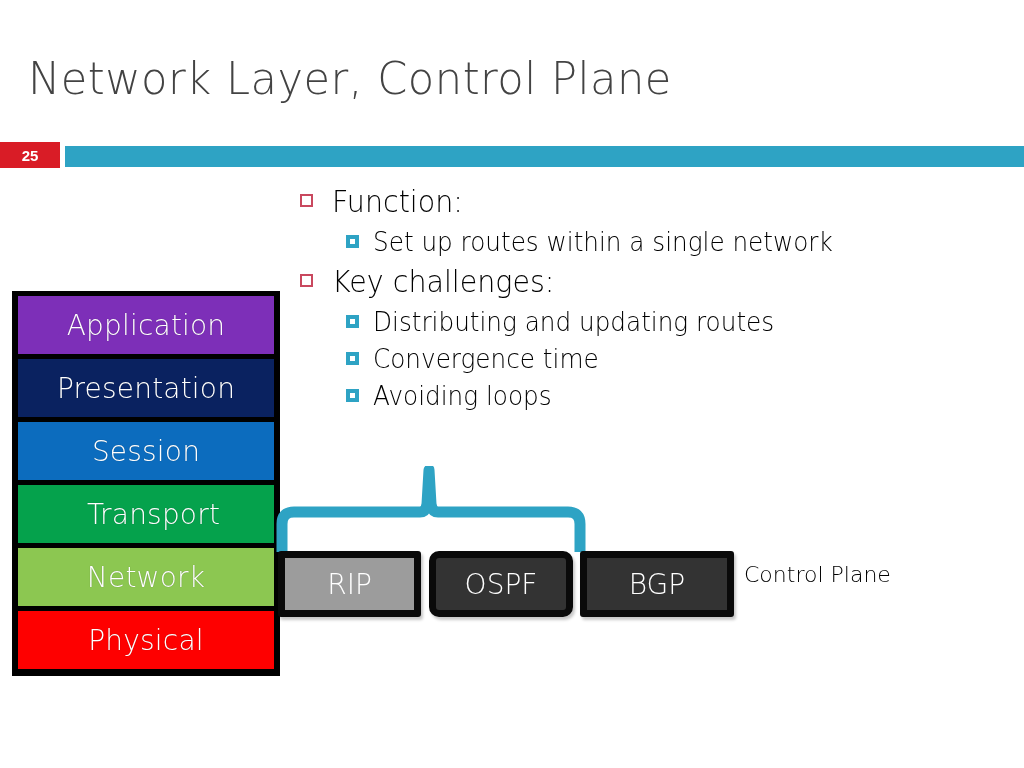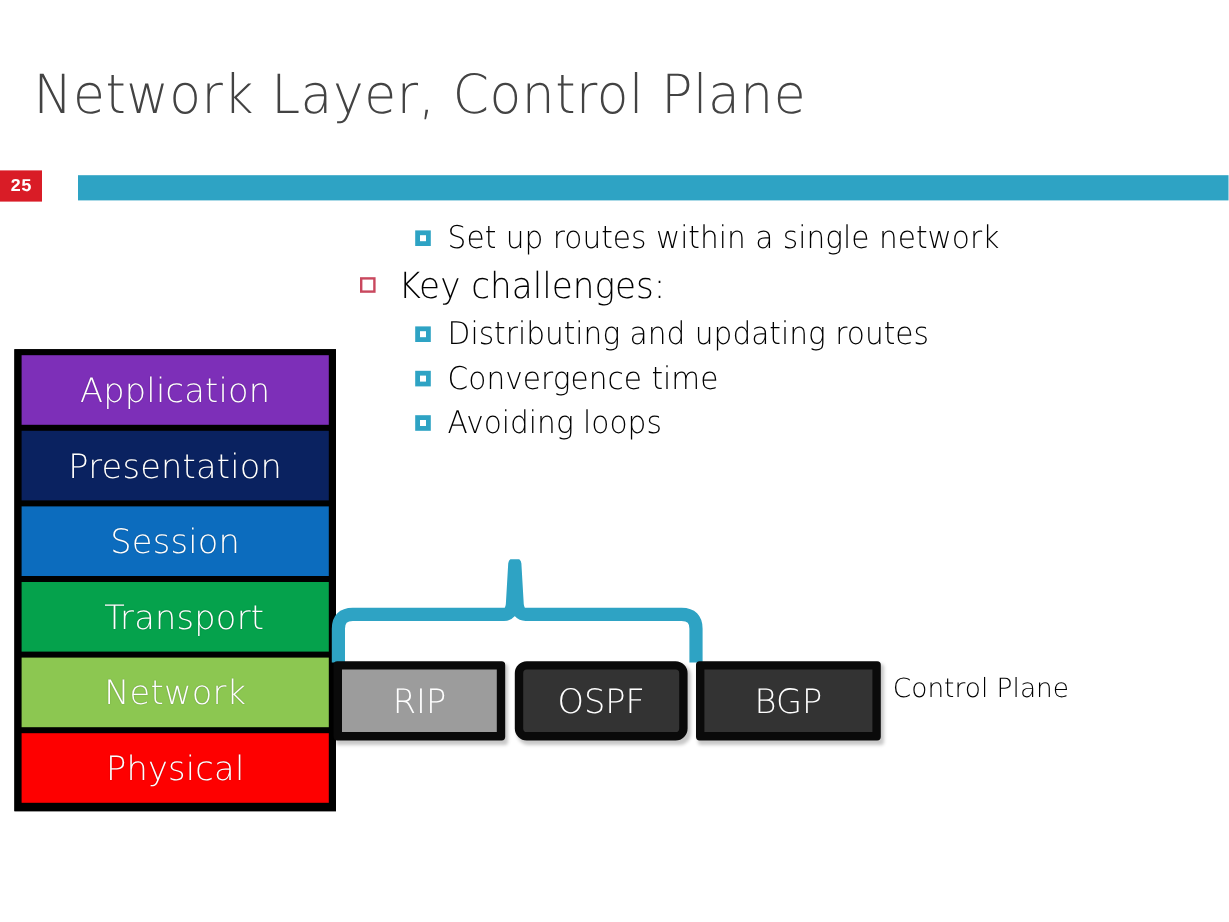--- a/index.html
+++ b/index.html
@@ -31,30 +31,30 @@
     font-family: "DejaVu Sans", sans-serif;
     transform: scaleX(0.96);
     transform-origin: left center;
   }
 
   
   #slide-number-badge {
     position: absolute;
     left: 0px;
     top: 142px;
-    width: 35px;
+    width: 60px;
     height: 26px;
     background: #D91C26;
     color: #ffffff;
     font-size: 15px;
     font-weight: bold;
     display: flex;
     align-items: center;
     justify-content: center;
-    font-family: Liberation Mono, monospace;
+    font-family: Liberation Sans, sans-serif;
   }
   #header-bar {
     position: absolute;
     left: 65px;
     top: 146px;
     right: 0;
     height: 21px;
     background: #2EA3C4;
   }
 
@@ -199,20 +199,24 @@
 <div id="slide">
 
   <div id="slide-title" style="color: rgb(67, 67, 67);">Network Layer, Control Plane</div>
 
   <div id="slide-number-badge" style="background: rgb(217, 28, 38);">25</div>
 
   <div id="header-bar" style="background: rgb(46, 163, 196);"></div>
 
   <div id="bullets">
 
+    <div class="bullet-row lvl1">
+      <span class="bullet-marker"></span>
+      <span class="bullet-text">Function:</span>
+    </div>
 
     <div class="bullet-row lvl2">
       <span class="bullet-marker"></span>
       <span class="bullet-text">Set up routes within a single network</span>
     </div>
 
     <div class="bullet-row lvl1">
       <span class="bullet-marker"></span>
       <span class="bullet-text">Key challenges:</span>
     </div>

